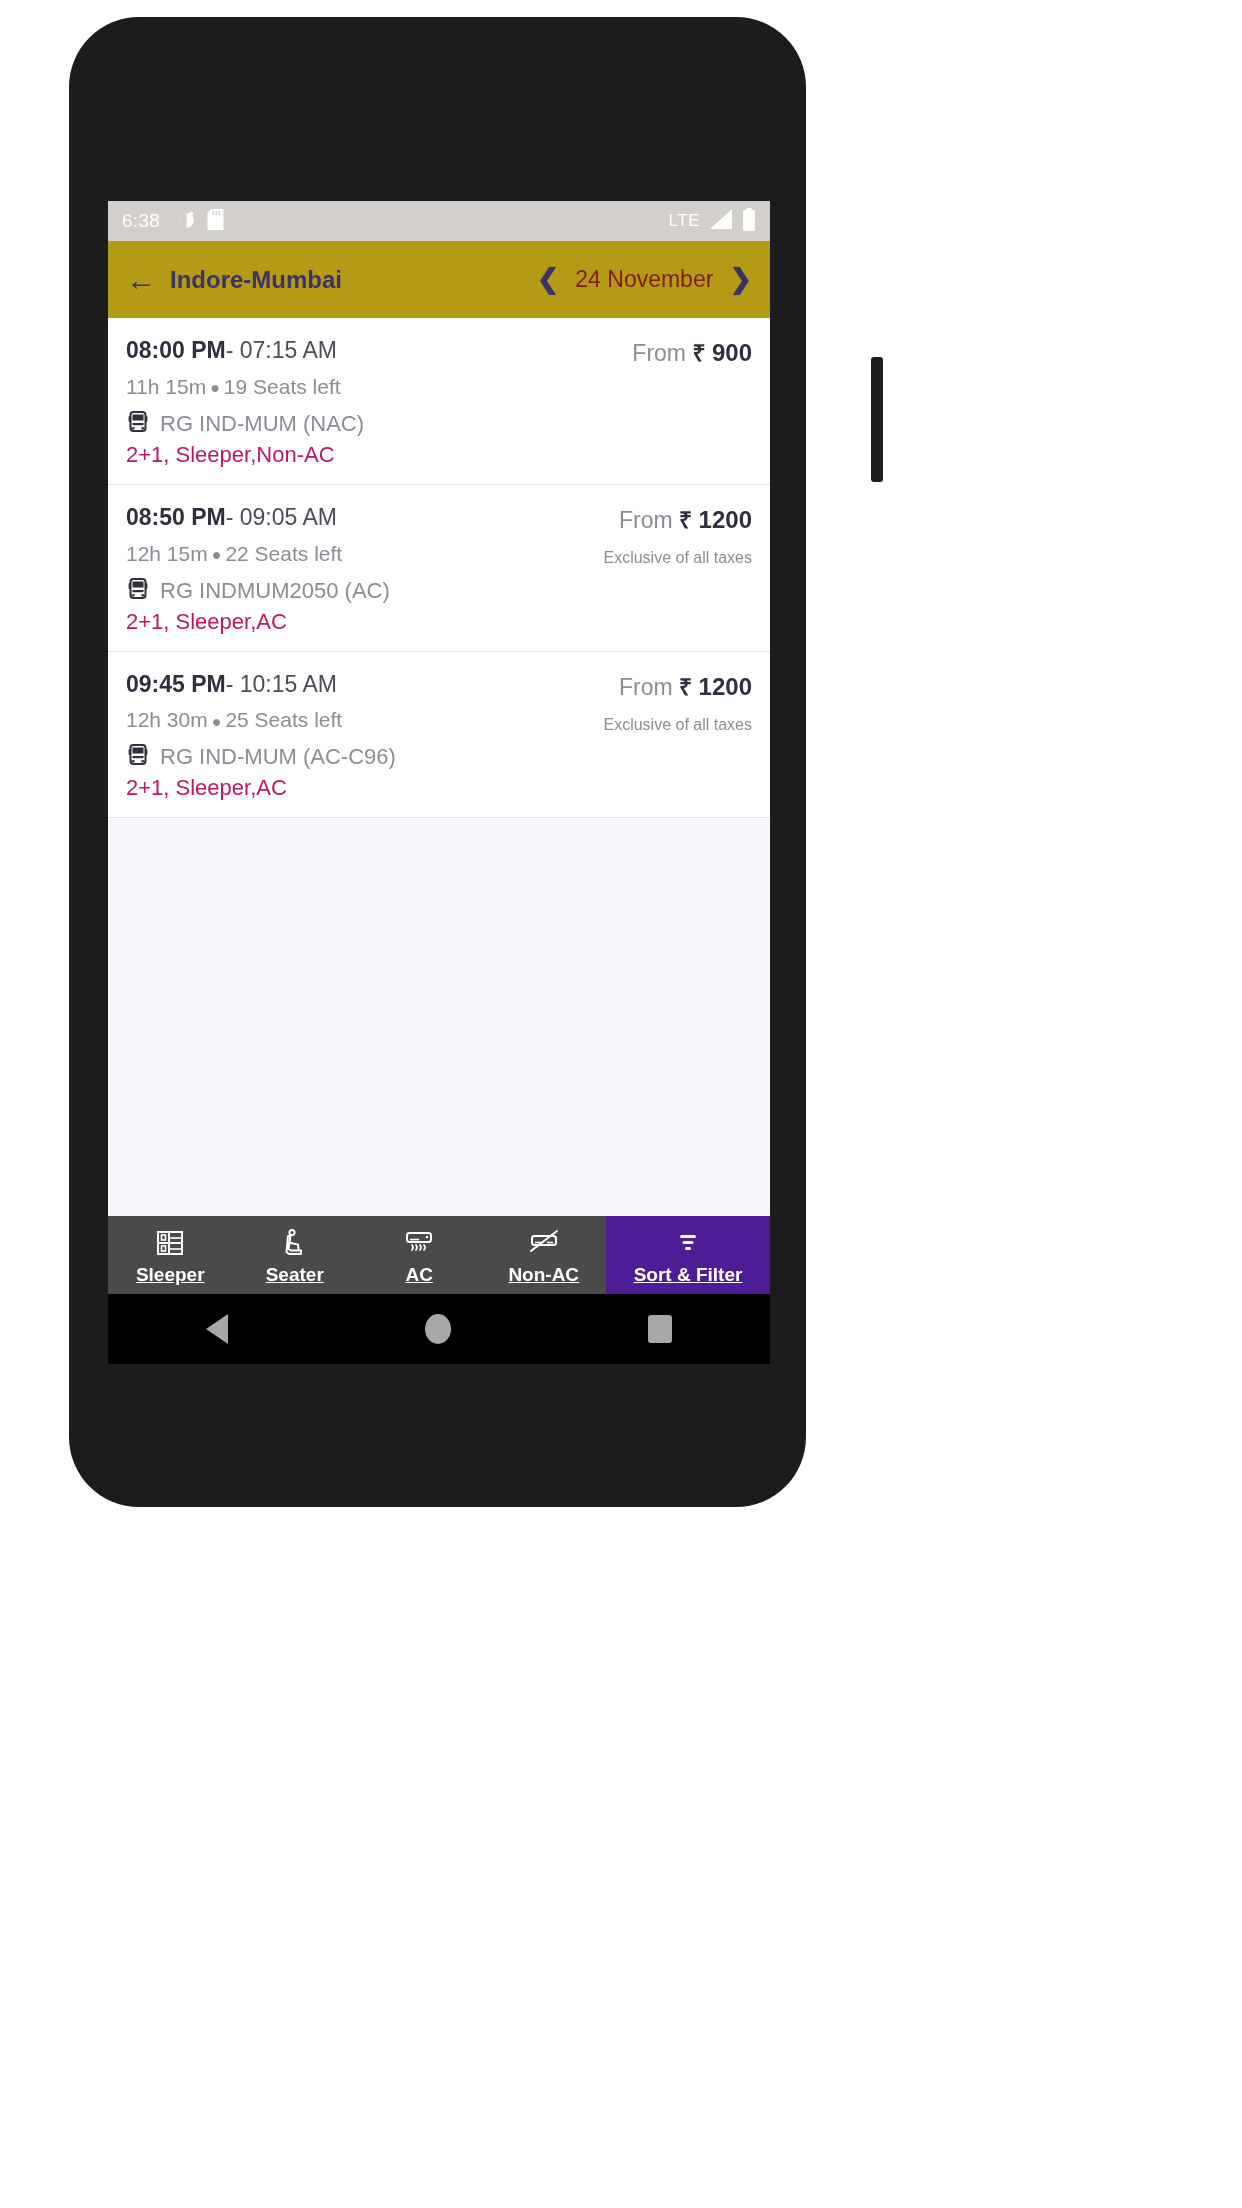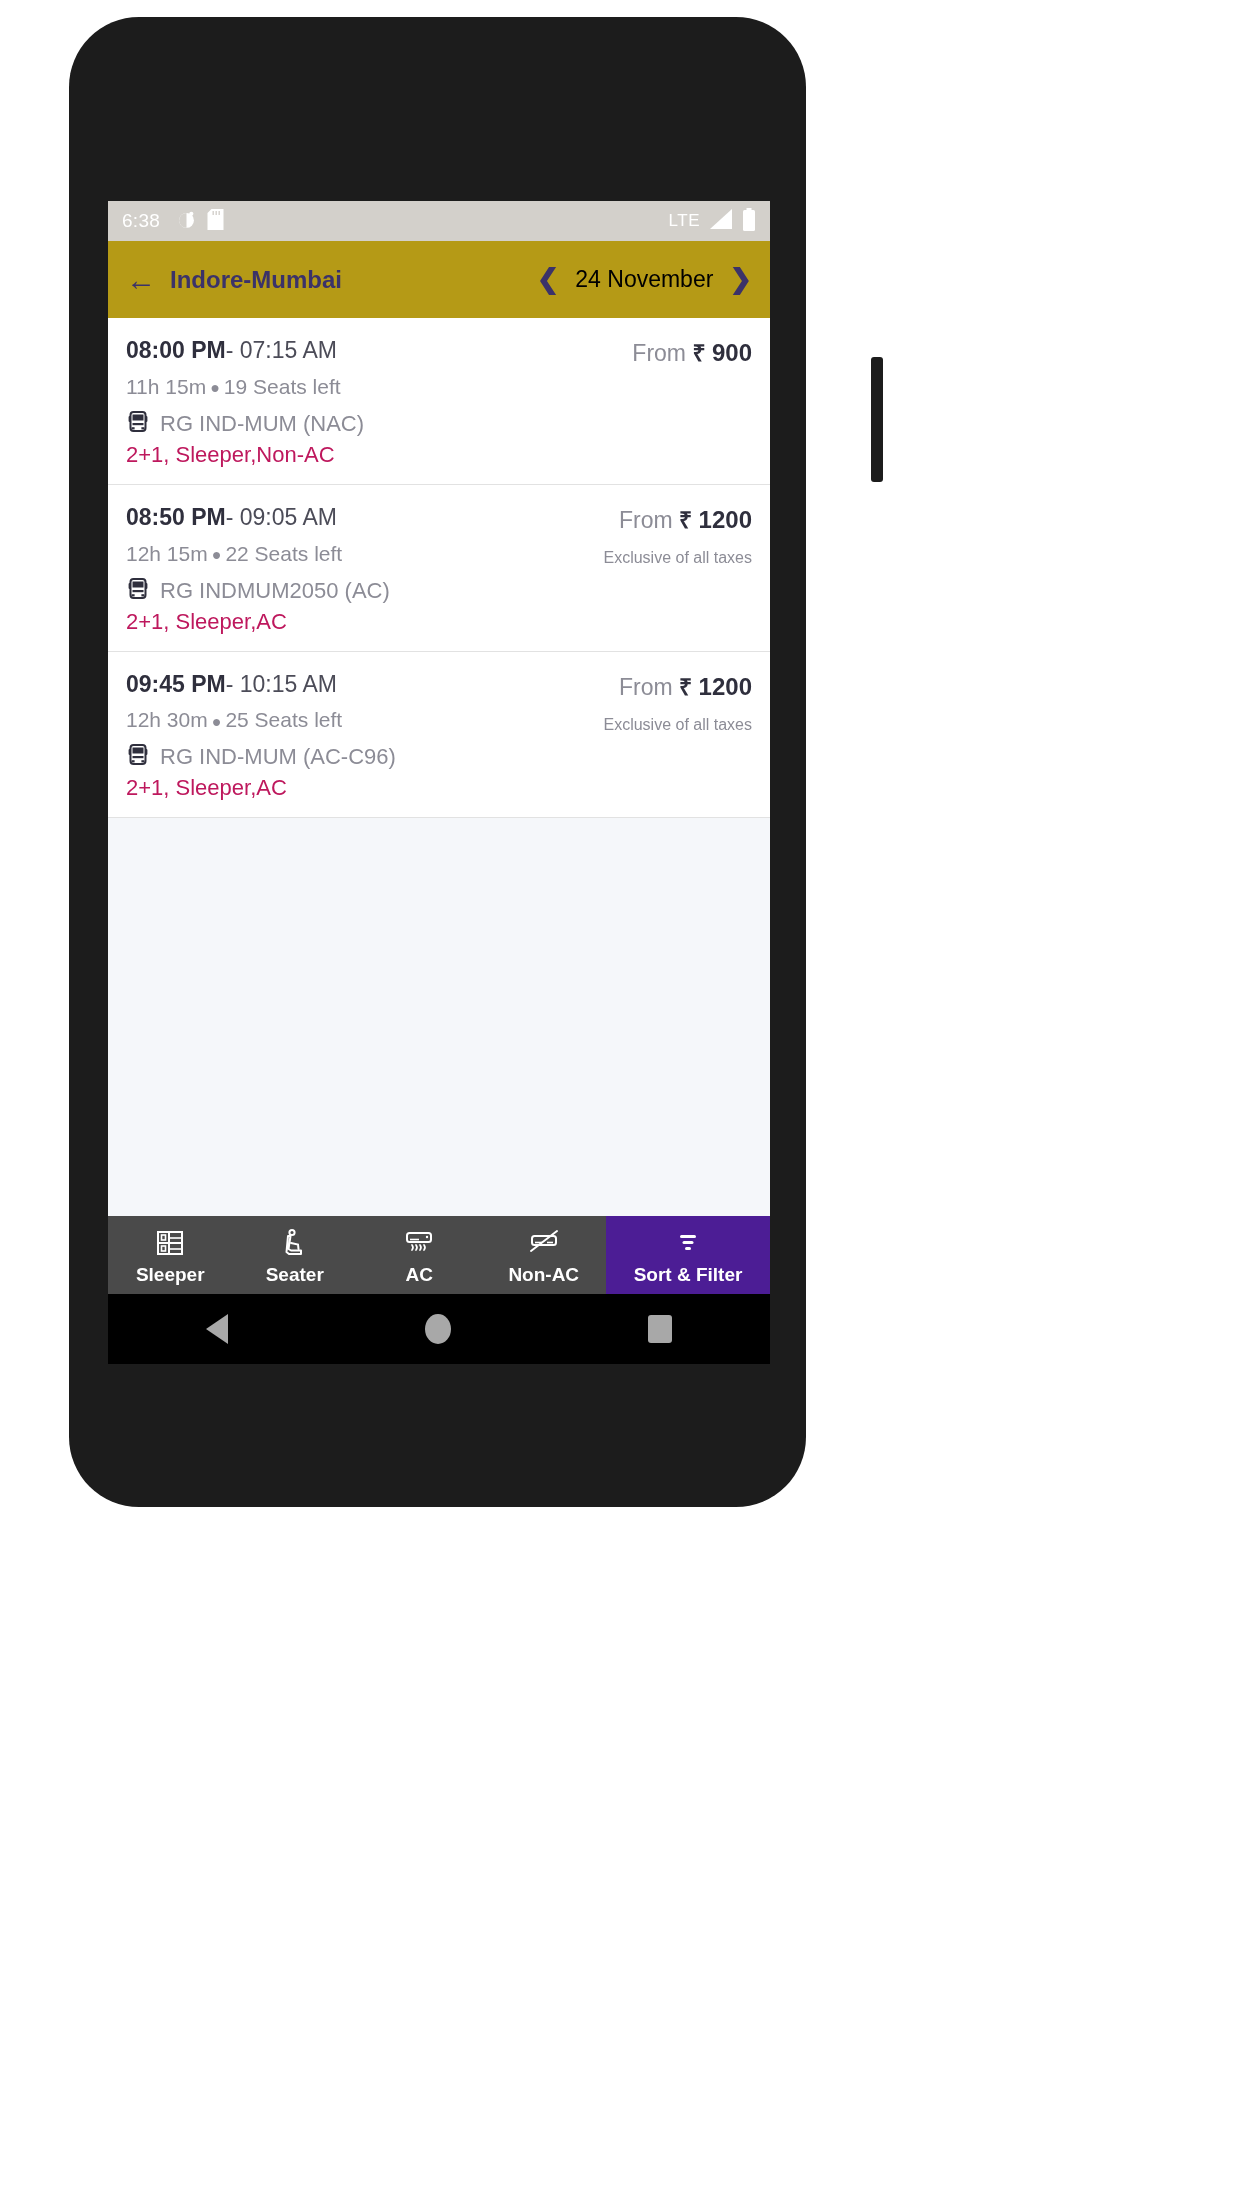--- a/index.html
+++ b/index.html
@@ -40,21 +40,21 @@
   .appbar{
     flex:0 0 77px;background:#b59a16;display:flex;align-items:center;
     padding:0 18px;box-sizing:border-box;color:#3b3269;
   }
   .appbar-left{display:flex;align-items:center;gap:14px;}
   .back-arrow{font-size:30px;line-height:1;color:#3b3269;}
   .route-title{font-size:24px;font-weight:bold;color:#3b3269;white-space:nowrap;}
   .appbar-spacer{flex:1;}
   .date-nav{display:flex;align-items:center;gap:16px;}
   .chev{font-size:27px;line-height:1;color:#3b3269;font-weight:bold;}
-  .date-label{font-size:23px;color:#000000;white-space:nowrap;}
+  .date-label{font-size:23px;color:#7f1d1d;white-space:nowrap;}
 
   
   .bus-list{flex:1;background:#f5f7fa;overflow:hidden;display:flex;flex-direction:column;}
   .bus-card{
     background:#ffffff;border-bottom:1px solid #e2e2e2;
     padding:18px 18px 16px 18px;box-sizing:border-box;position:relative;
   }
   .card-row{display:flex;align-items:flex-start;}
   .card-left{flex:1;min-width:0;}
   .card-right{text-align:right;padding-left:8px;}
@@ -75,21 +75,21 @@
 
   
   .filterbar{
     flex:0 0 78px;display:flex;background:#4a4a4a;color:#ffffff;
   }
   .fb-item{
     flex:1;display:flex;flex-direction:column;align-items:center;justify-content:center;
     gap:5px;background:#4a4a4a;
   }
   .fb-item.accent{background:#4c1d95;flex:0 0 164px;}
-  .fb-label{font-size:19px;font-weight:bold;line-height:1;}
+  .fb-label{font-size:19px;font-weight:bold;line-height:1;text-decoration:underline;}
   .fb-icon{height:34px;display:flex;align-items:center;justify-content:center;}
 
   
   .navbar{
     flex:0 0 70px;background:#000000;display:flex;align-items:center;justify-content:space-around;
   }
   .nav-back{width:0;height:0;border-top:15px solid transparent;border-bottom:15px solid transparent;border-right:22px solid #a8a8a8;}
   .nav-home{width:26px;height:30px;border-radius:50%;background:#a8a8a8;}
   .nav-recent{width:24px;height:28px;background:#a8a8a8;border-radius:3px;}
 </style>

